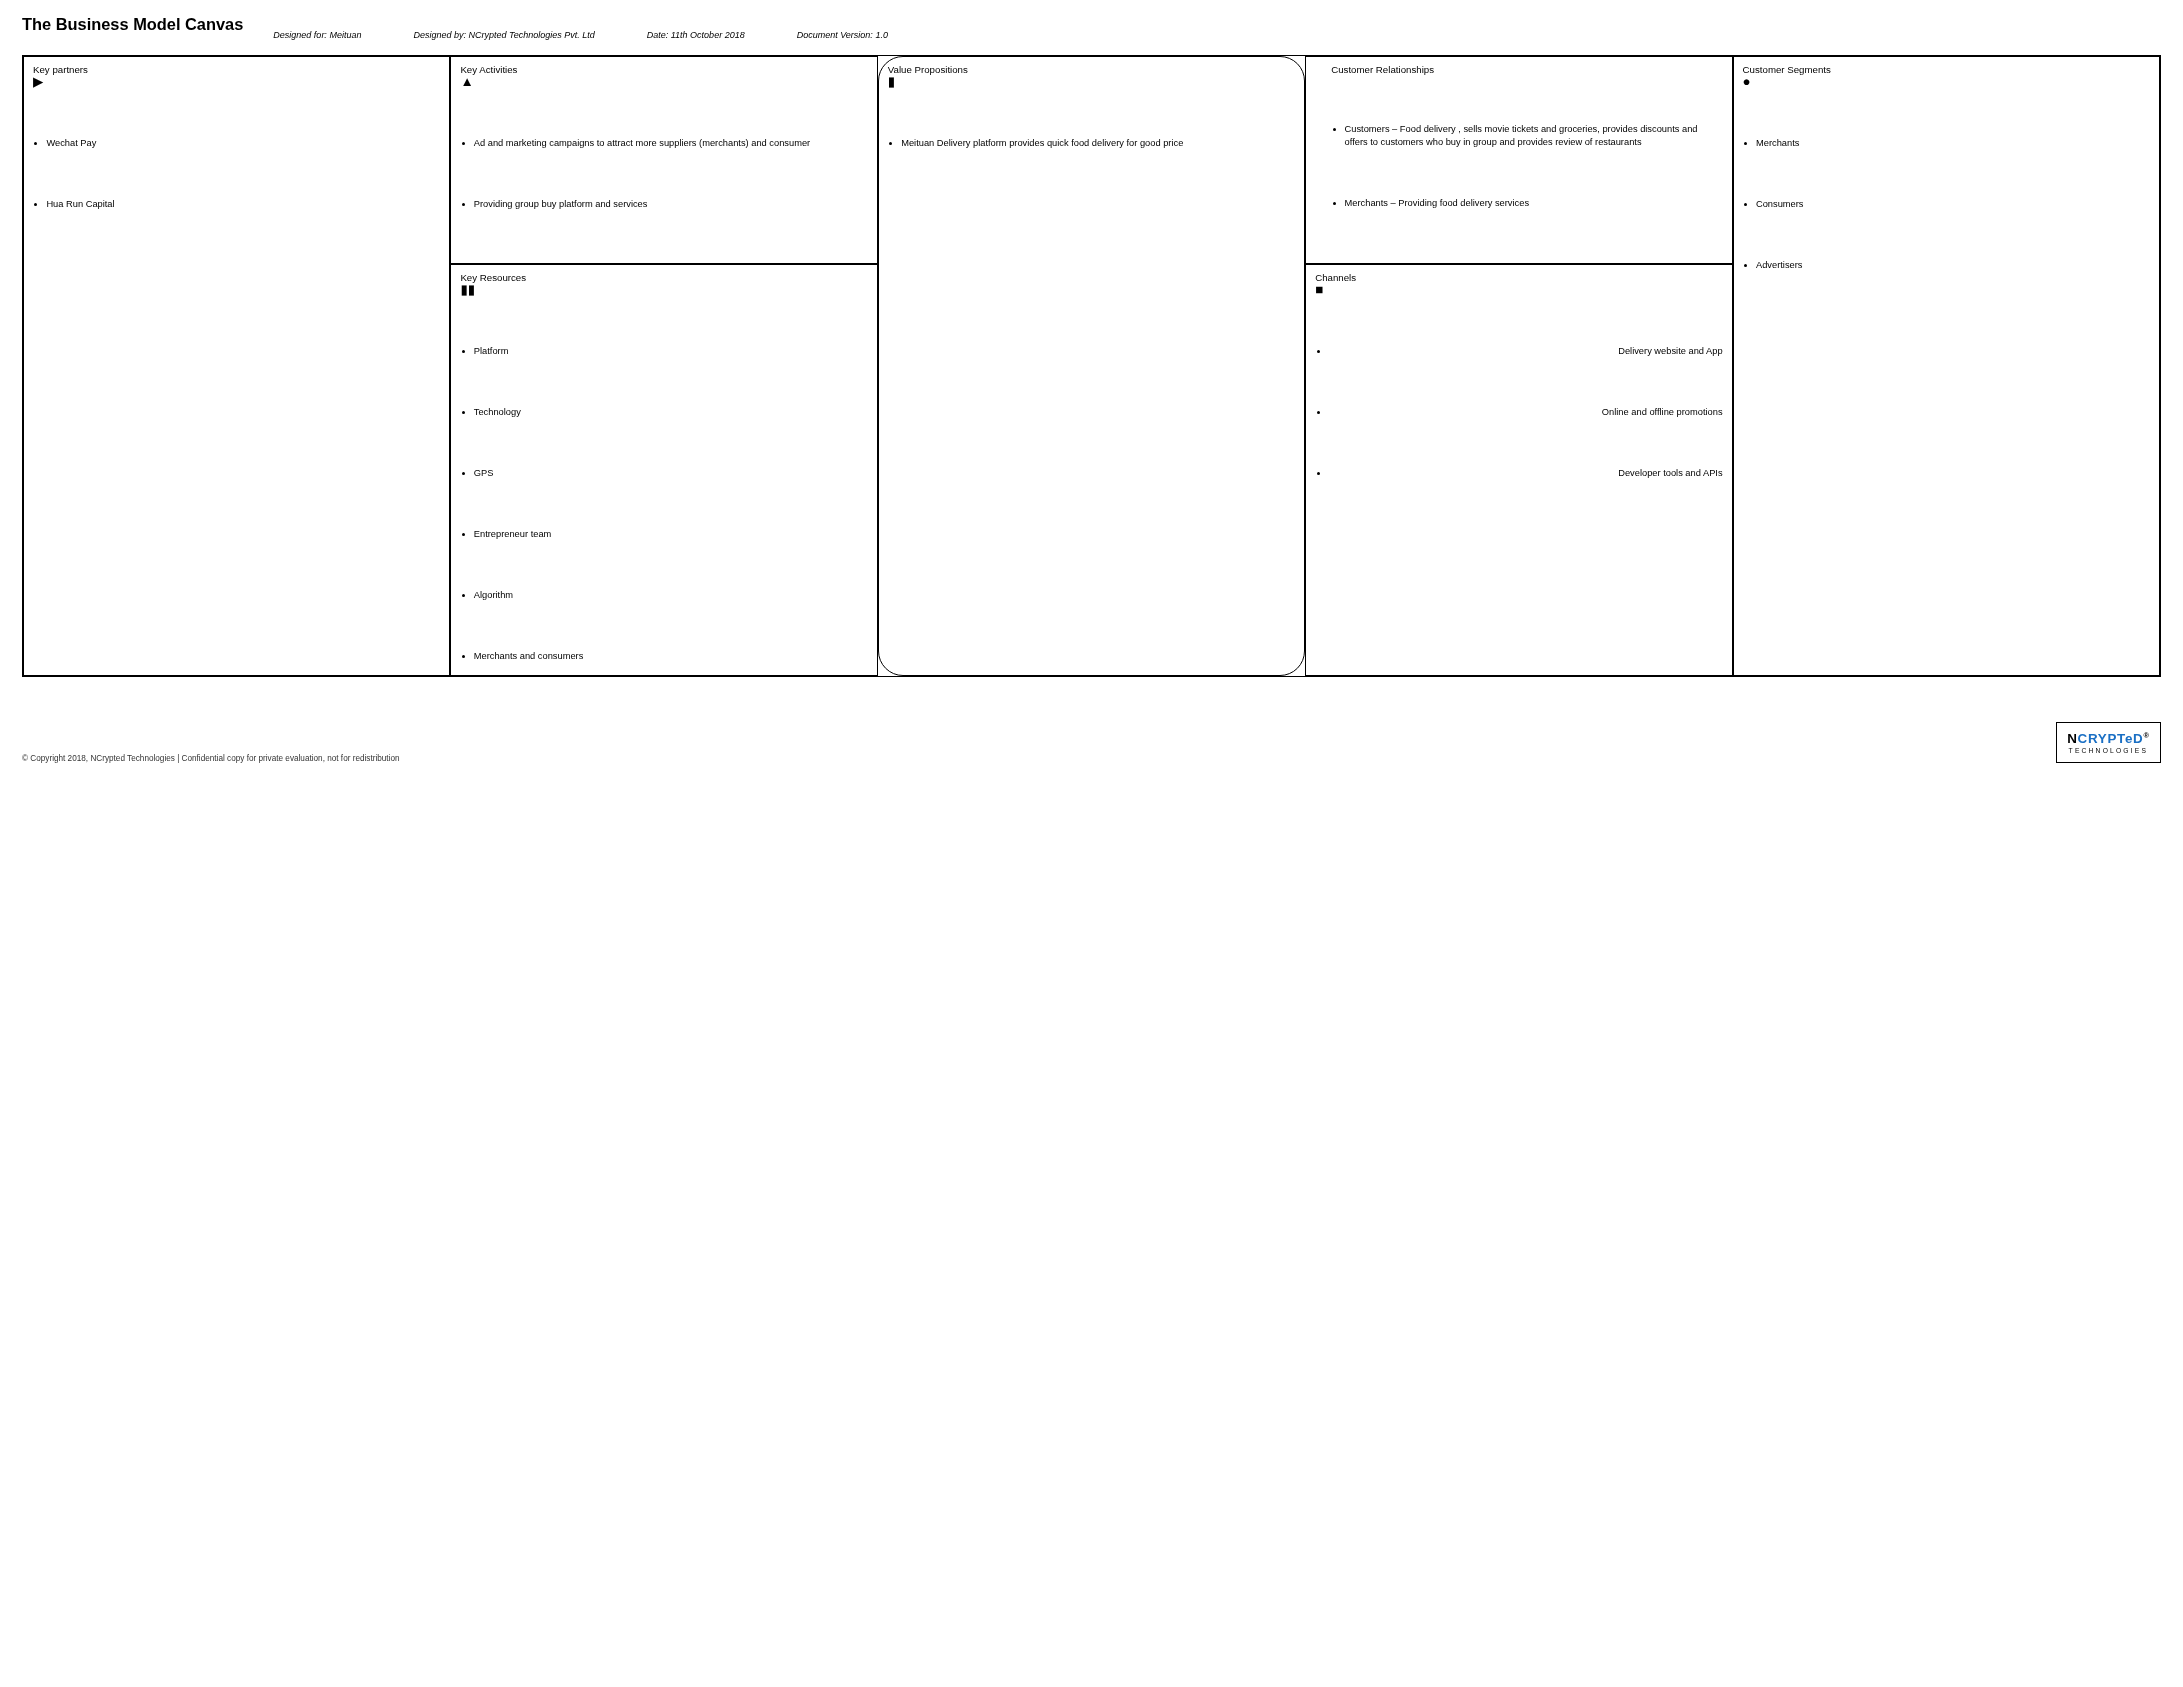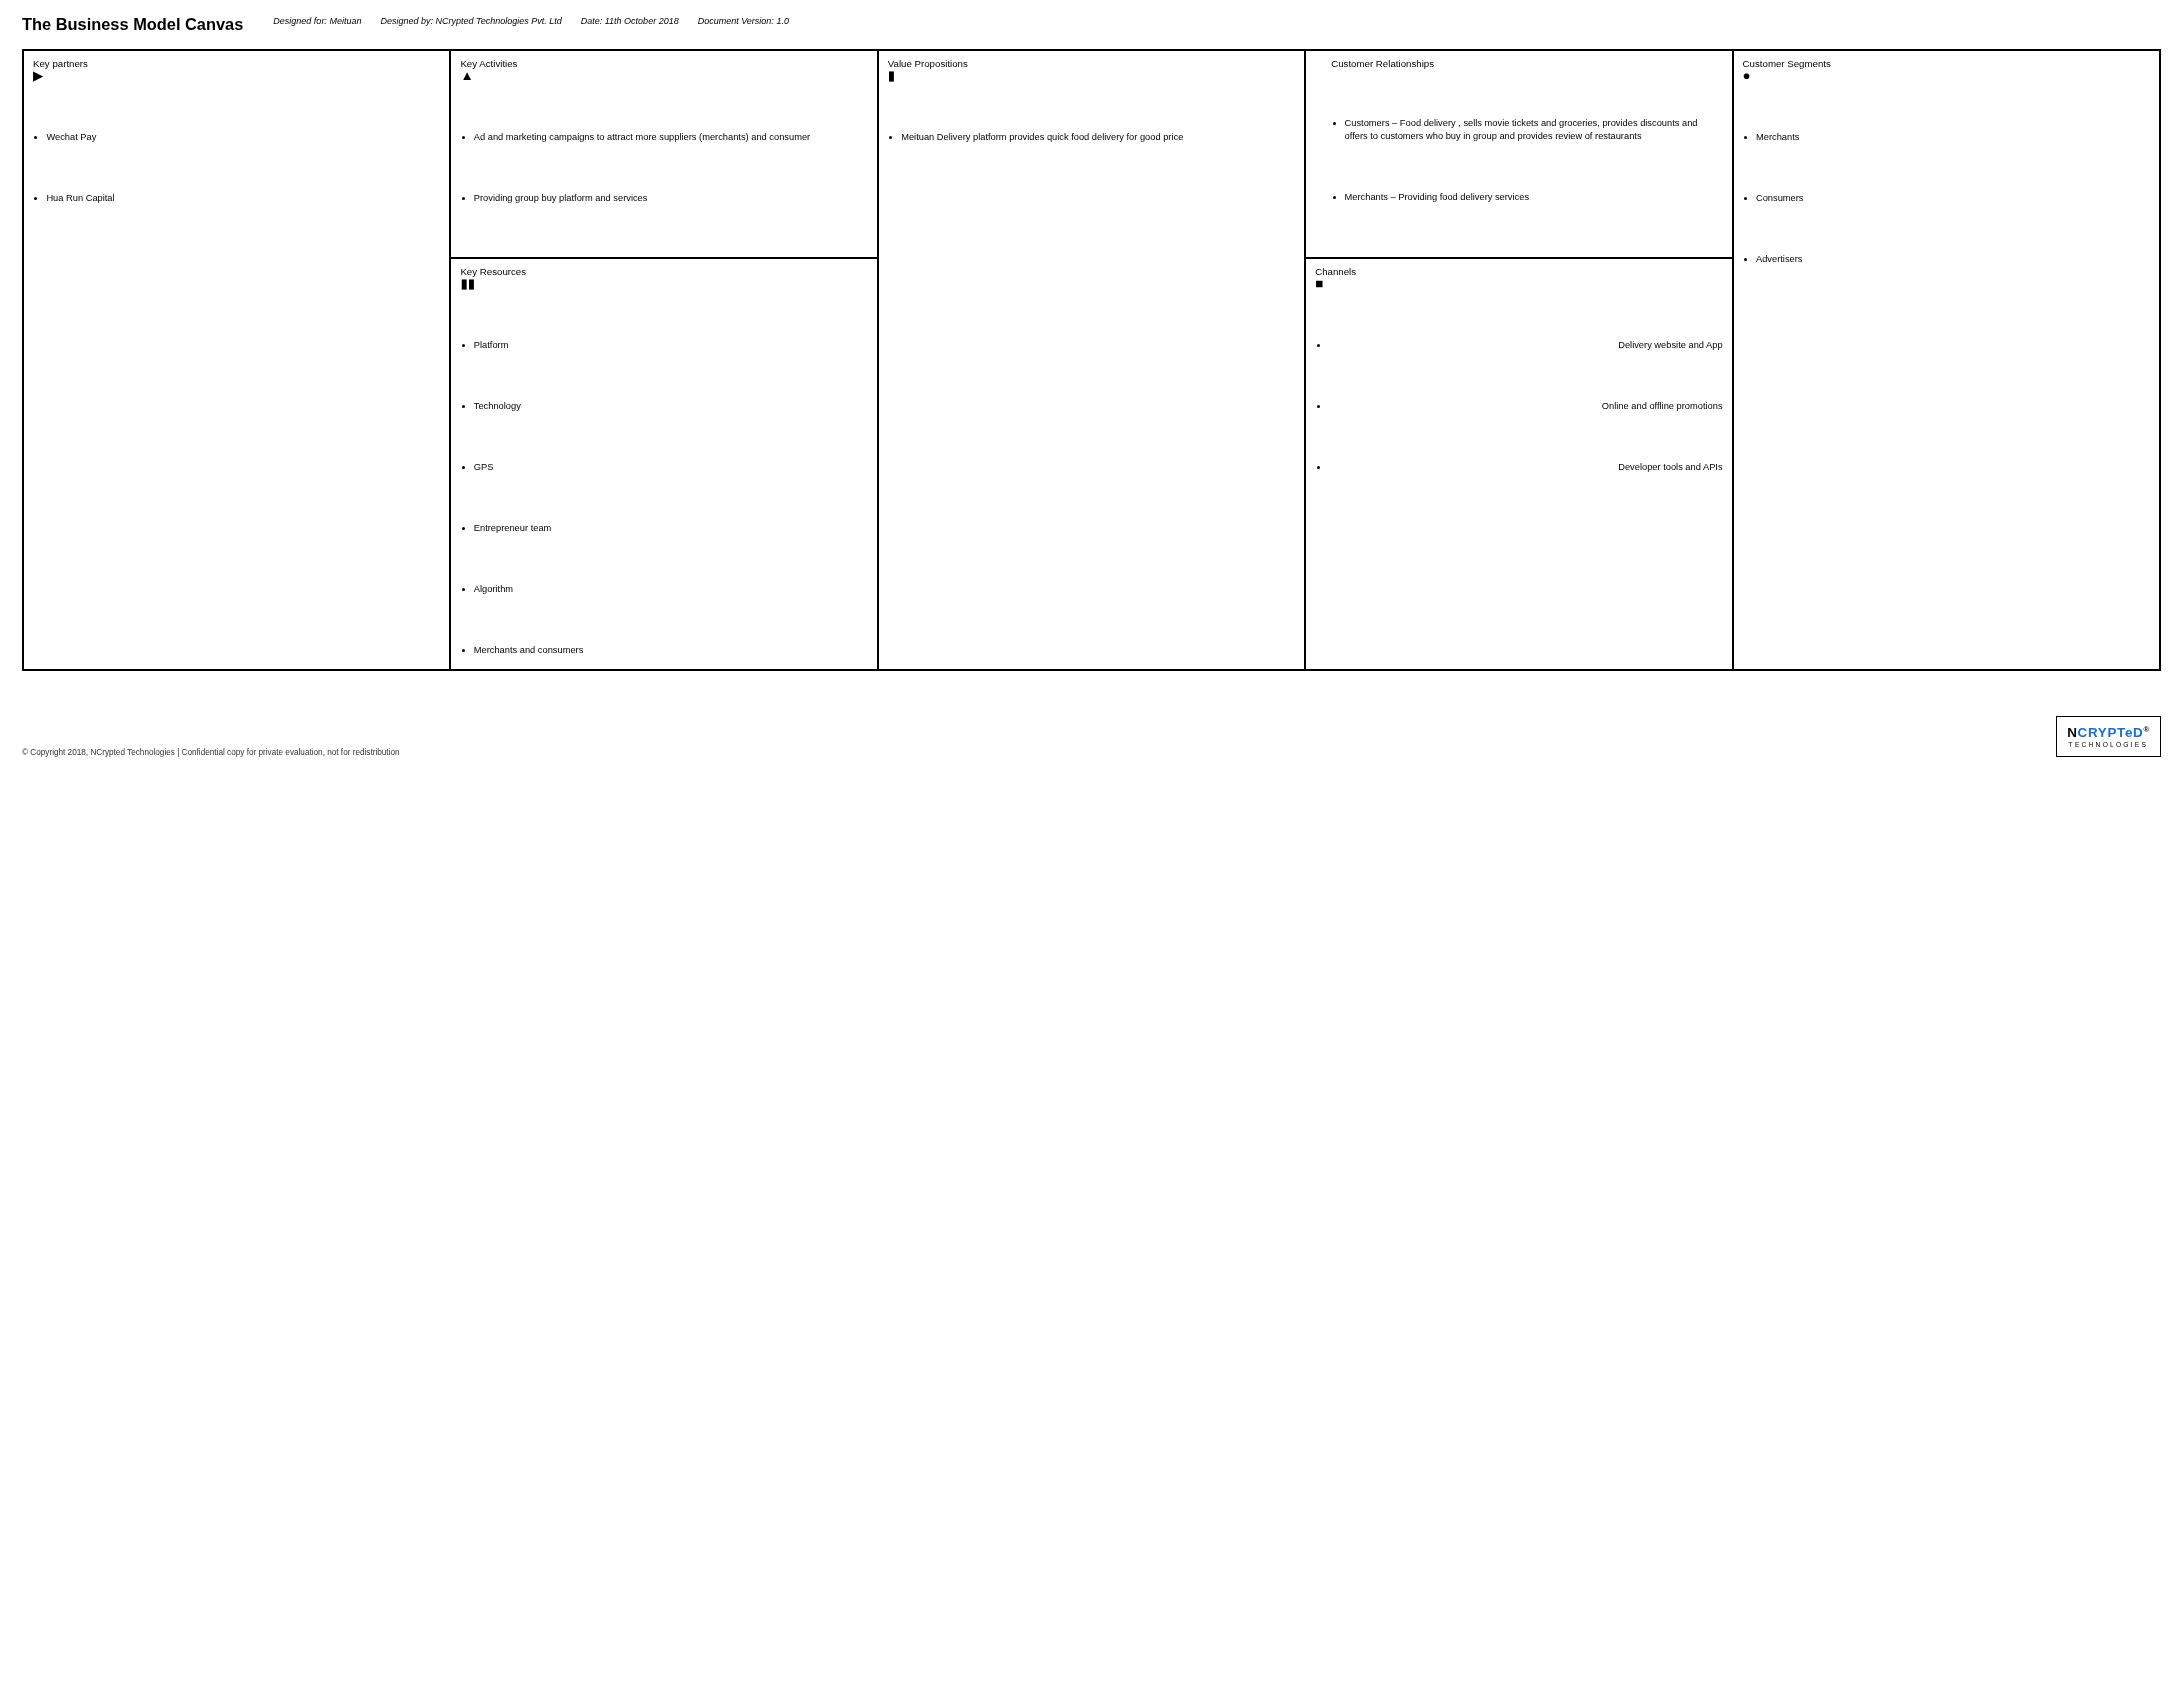--- a/index.html
+++ b/index.html
@@ -16,23 +16,23 @@
       margin-bottom: 15px;
       gap: 30px;
     }
     .page-title {
       font-size: 16.4px;
       font-weight: bold;
       min-width: 194px;
     }
     .header-meta {
       display: flex;
-      gap: 19px;
+      gap: 52px;
       font-size: 9px;
-      margin-top: 1px;
+      margin-top: 15px;
     }
     .header-meta-group {
       display: flex;
       flex-direction: column;
     }
     .header-meta-group span {
       font-style: italic;
     }
     .canvas-grid {
       display: grid;
@@ -80,20 +80,21 @@
       grid-column: 2;
       grid-row: 1;
     }
     .key-resources {
       grid-column: 2;
       grid-row: 2;
     }
     .value-propositions {
       grid-column: 3;
       grid-row: 1 / 3;
+      border-radius: 25px;
     }
     .customer-relationships {
       grid-column: 4;
       grid-row: 1;
       padding-left: 25px;
     }
     .channels {
       grid-column: 4;
       grid-row: 2;
       text-align: right;

